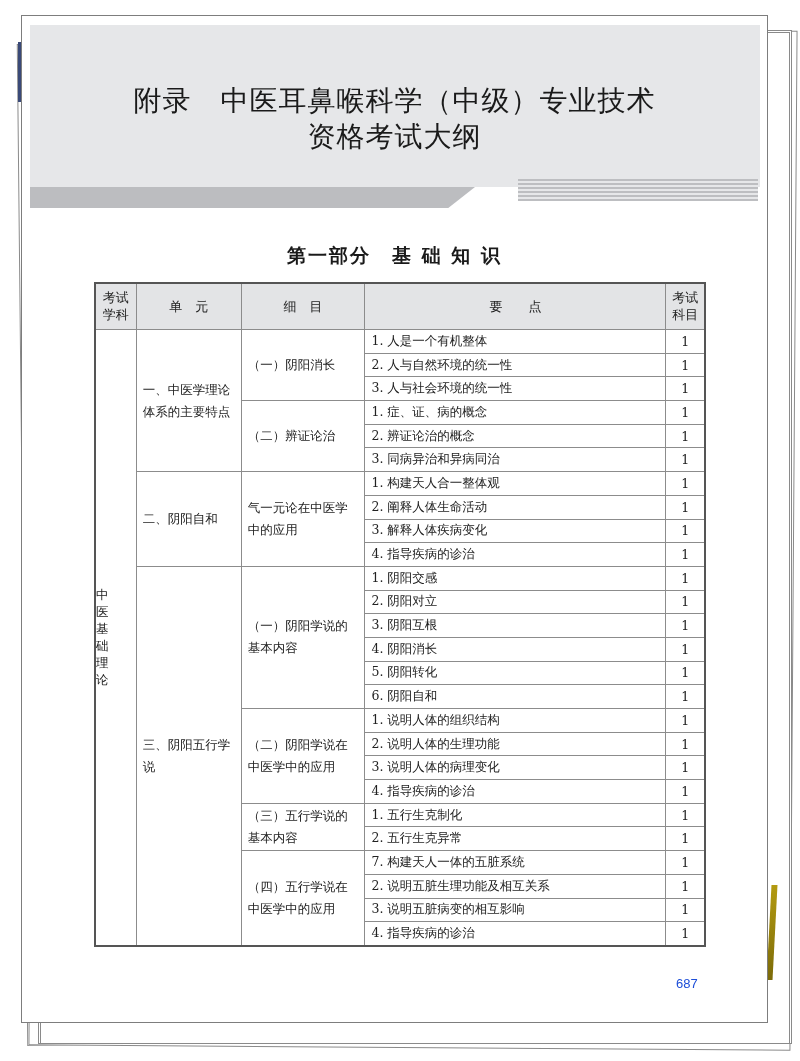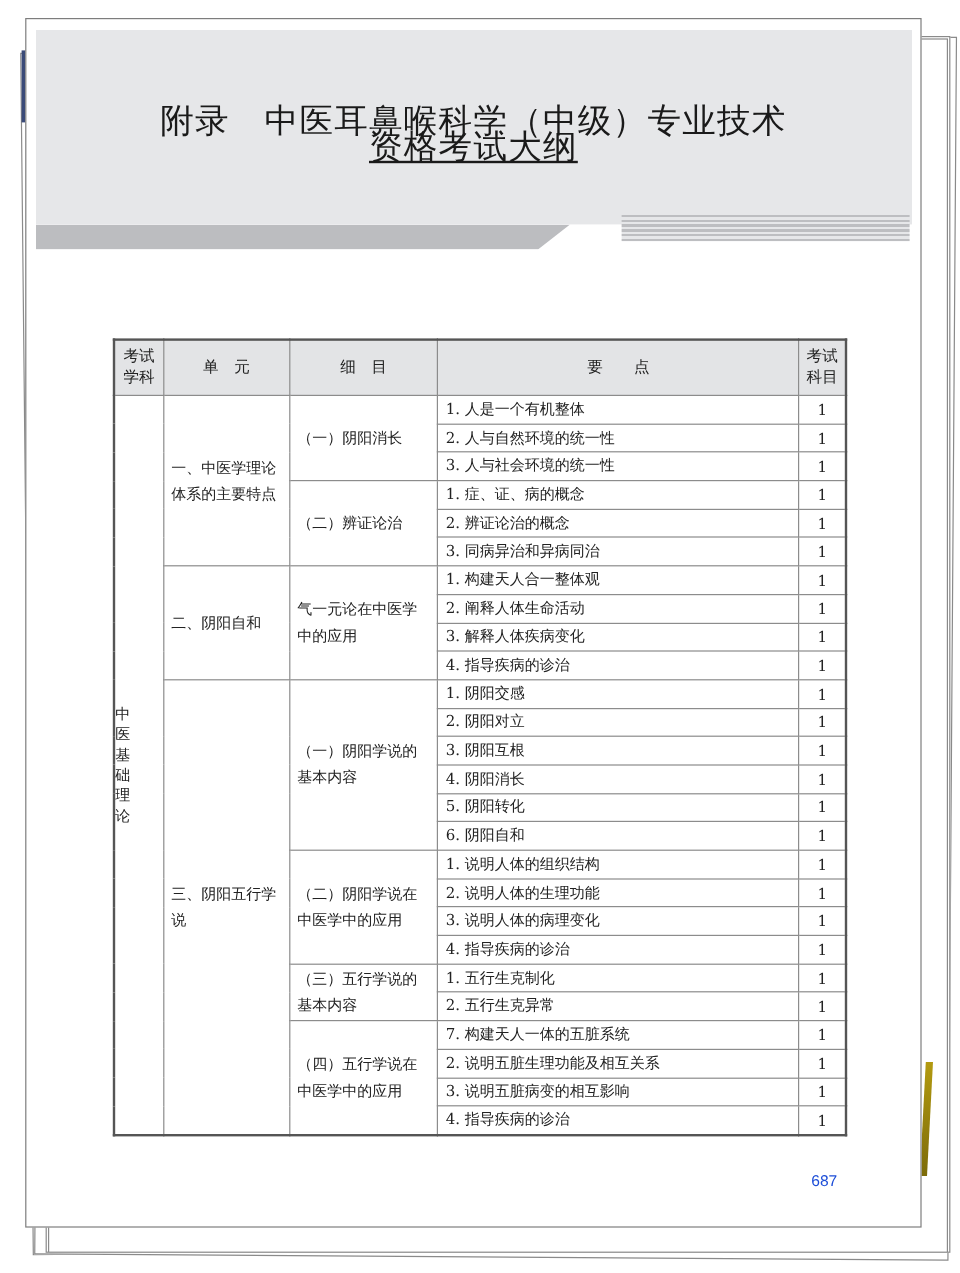--- a/index.html
+++ b/index.html
@@ -22,21 +22,21 @@
 
   .banner { position:absolute; left:8px; top:9px; width:730px; height:162px; background:#e6e7e9; }
   .banner-bar { position:absolute; left:8px; top:171px; width:445px; height:21px; background:#bcbdc0;
                 clip-path:polygon(0 0,100% 0,94% 100%,0 100%); }
   .banner-lines { position:absolute; right:9px; top:163px; width:240px; height:22px;
                   background:repeating-linear-gradient(180deg,#bdbec1 0 2px,#e6e7e9 2px 4px); }
   .title { position:absolute; left:0; width:100%; text-align:center;
            font-family:"DejaVu Sans","Liberation Sans",sans-serif; font-size:28px; color:#1a1a1a;
            letter-spacing:1px; }
   .title.l1 { top:66px; }
-  .title.l2 { top:88px;text-decoration:underline; }
+  .title.l2 { top:102px; }
 
   .section { position:absolute; left:0; width:100%; top:227px; text-align:center;
              font-family:"DejaVu Sans","Liberation Sans",sans-serif; font-size:19px; font-weight:bold;
              color:#1a1a1a; letter-spacing:2px; }
 
   table.outline { position:absolute; left:94px; top:282px; width:612px; border-collapse:collapse;
                   font-size:12.5px; table-layout:fixed; }
   table.outline td, table.outline th { border:1px solid #8c8c8c; padding:0; }
   table.outline { border:2px solid #555;padding-left:32px; }
   table.outline th { background:#e3e4e6; font-weight:normal; height:45px; font-size:13px; line-height:19px; }
@@ -60,20 +60,21 @@
 <div class="navy-strip"></div>
 <div class="gold-strip"></div>
 
 <div class="page">
   <div class="banner"></div>
   <div class="banner-bar"></div>
   <div class="banner-lines"></div>
   <div class="title l1">附录　中医耳鼻喉科学（中级）专业技术</div>
   <div class="title l2">资格考试大纲</div>
 
+  <div class="section">第一部分　基 础 知 识</div>
 
   <div class="pagenum">687</div>
 </div>
 
 <table class="outline">
   <colgroup>
     <col style="width:40px">
       <col style="width:102px">
       <col style="width:120px">
       <col style="width:292px">

